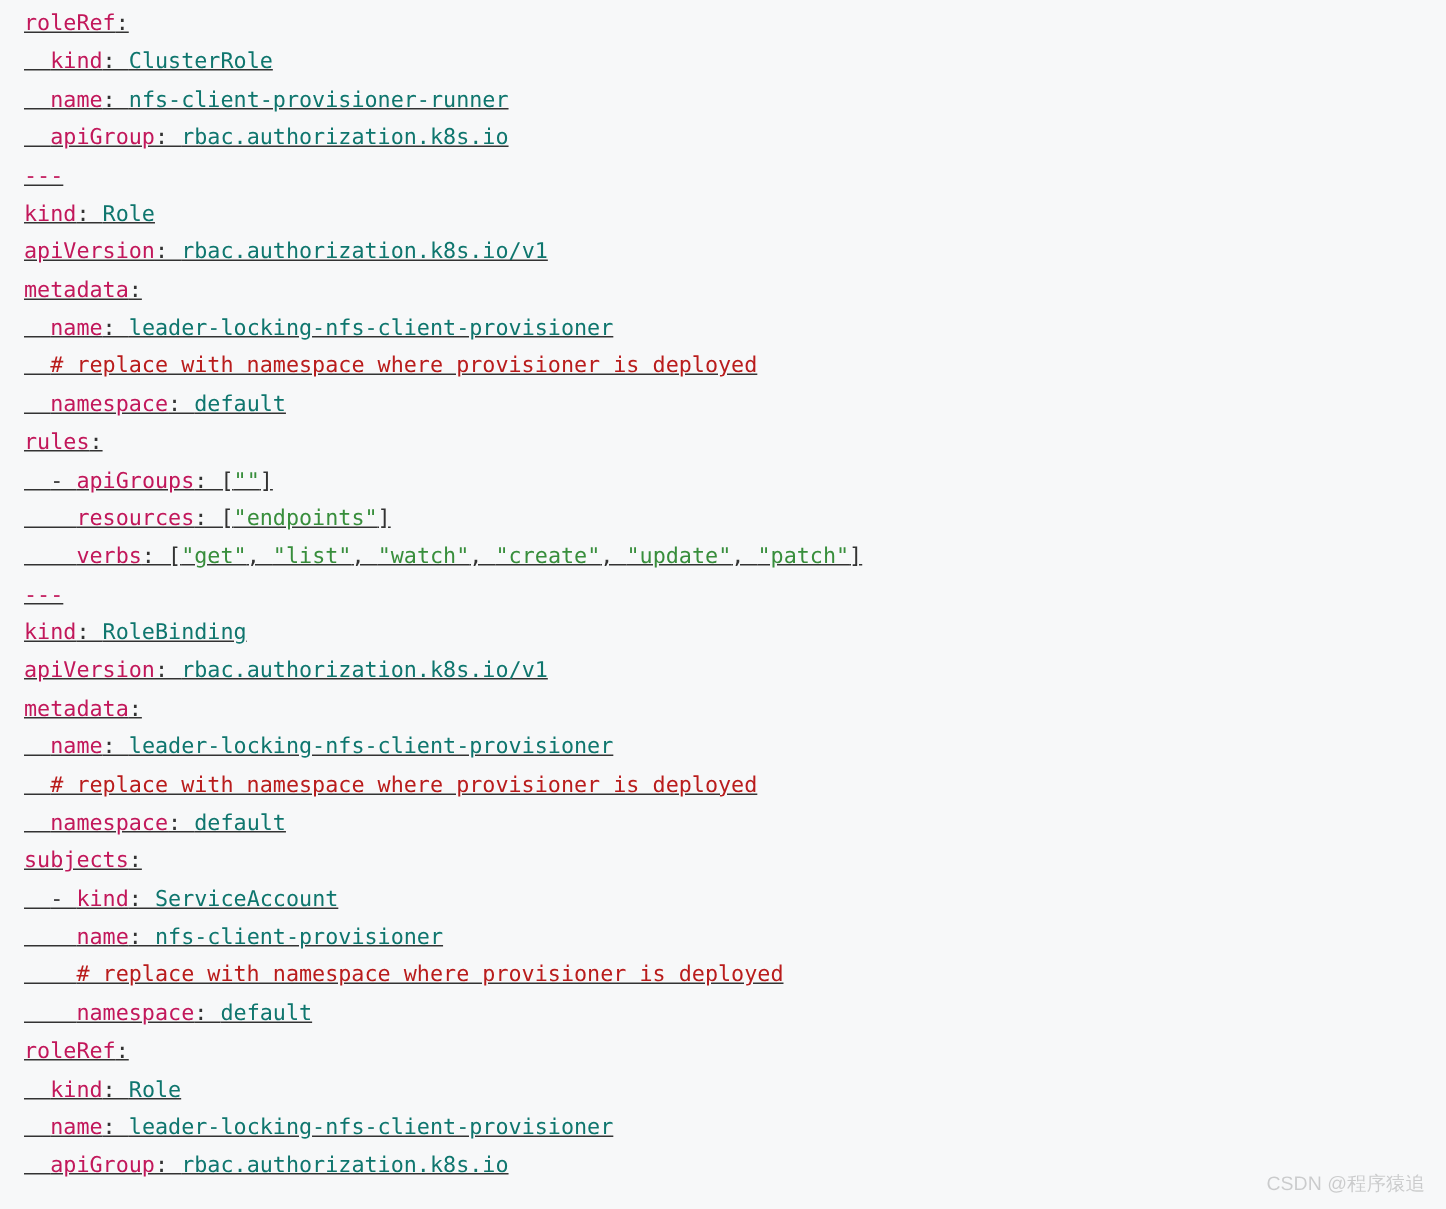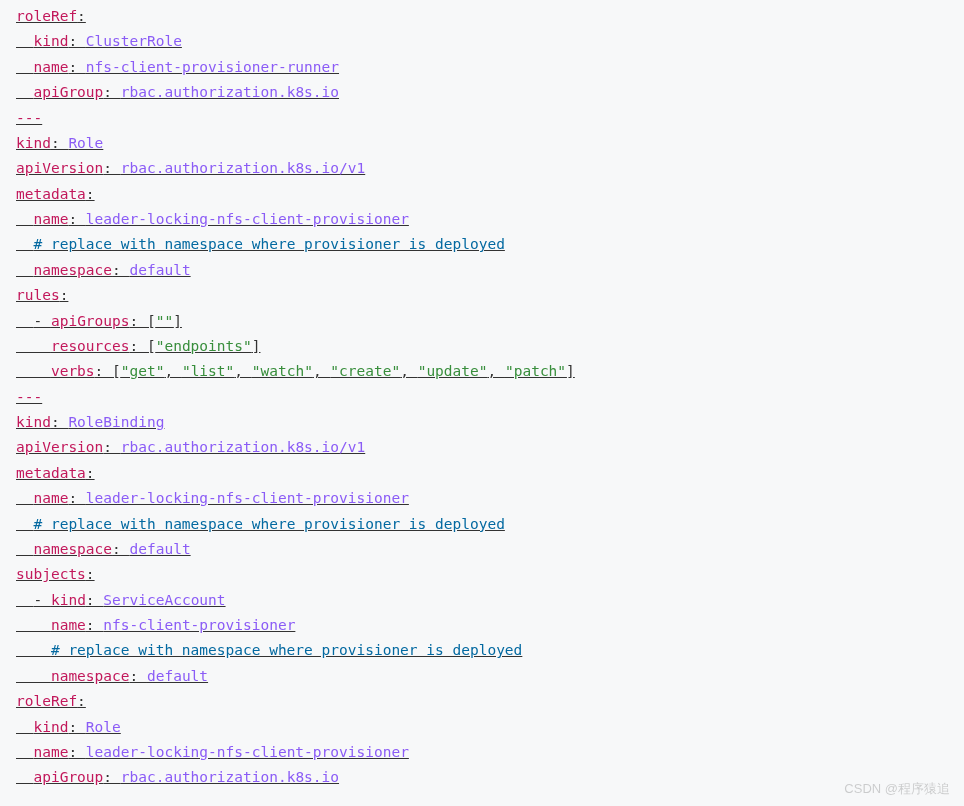--- a/index.html
+++ b/index.html
@@ -8,22 +8,22 @@
       font-family: Consolas, "Courier New", monospace;
       font-size: 14.5px;
       line-height: 1.75;
       padding: 4px 16px 18px 16px;
       color: #333;
       width: 964px;
       position: relative;
     }
     .line { white-space: pre; text-decoration: underline; }
     .key { color: #c2185b; }
-    .value { color: #8b5cf6; }
-    .comment { color: #0369a1; text-align: center; }
+    .value { color: #0f766e; }
+    .comment { color: #b91c1c; text-align: center; }
     .string { color: #388e3c; }
     .punct { color: #333; }
     .dash { color: #333; }
     .watermark {
       position: absolute;
       right: 14px;
       bottom: 8px;
       color: rgba(0,0,0,0.18);
       font-family: Arial, sans-serif;
       font-size: 13px;

